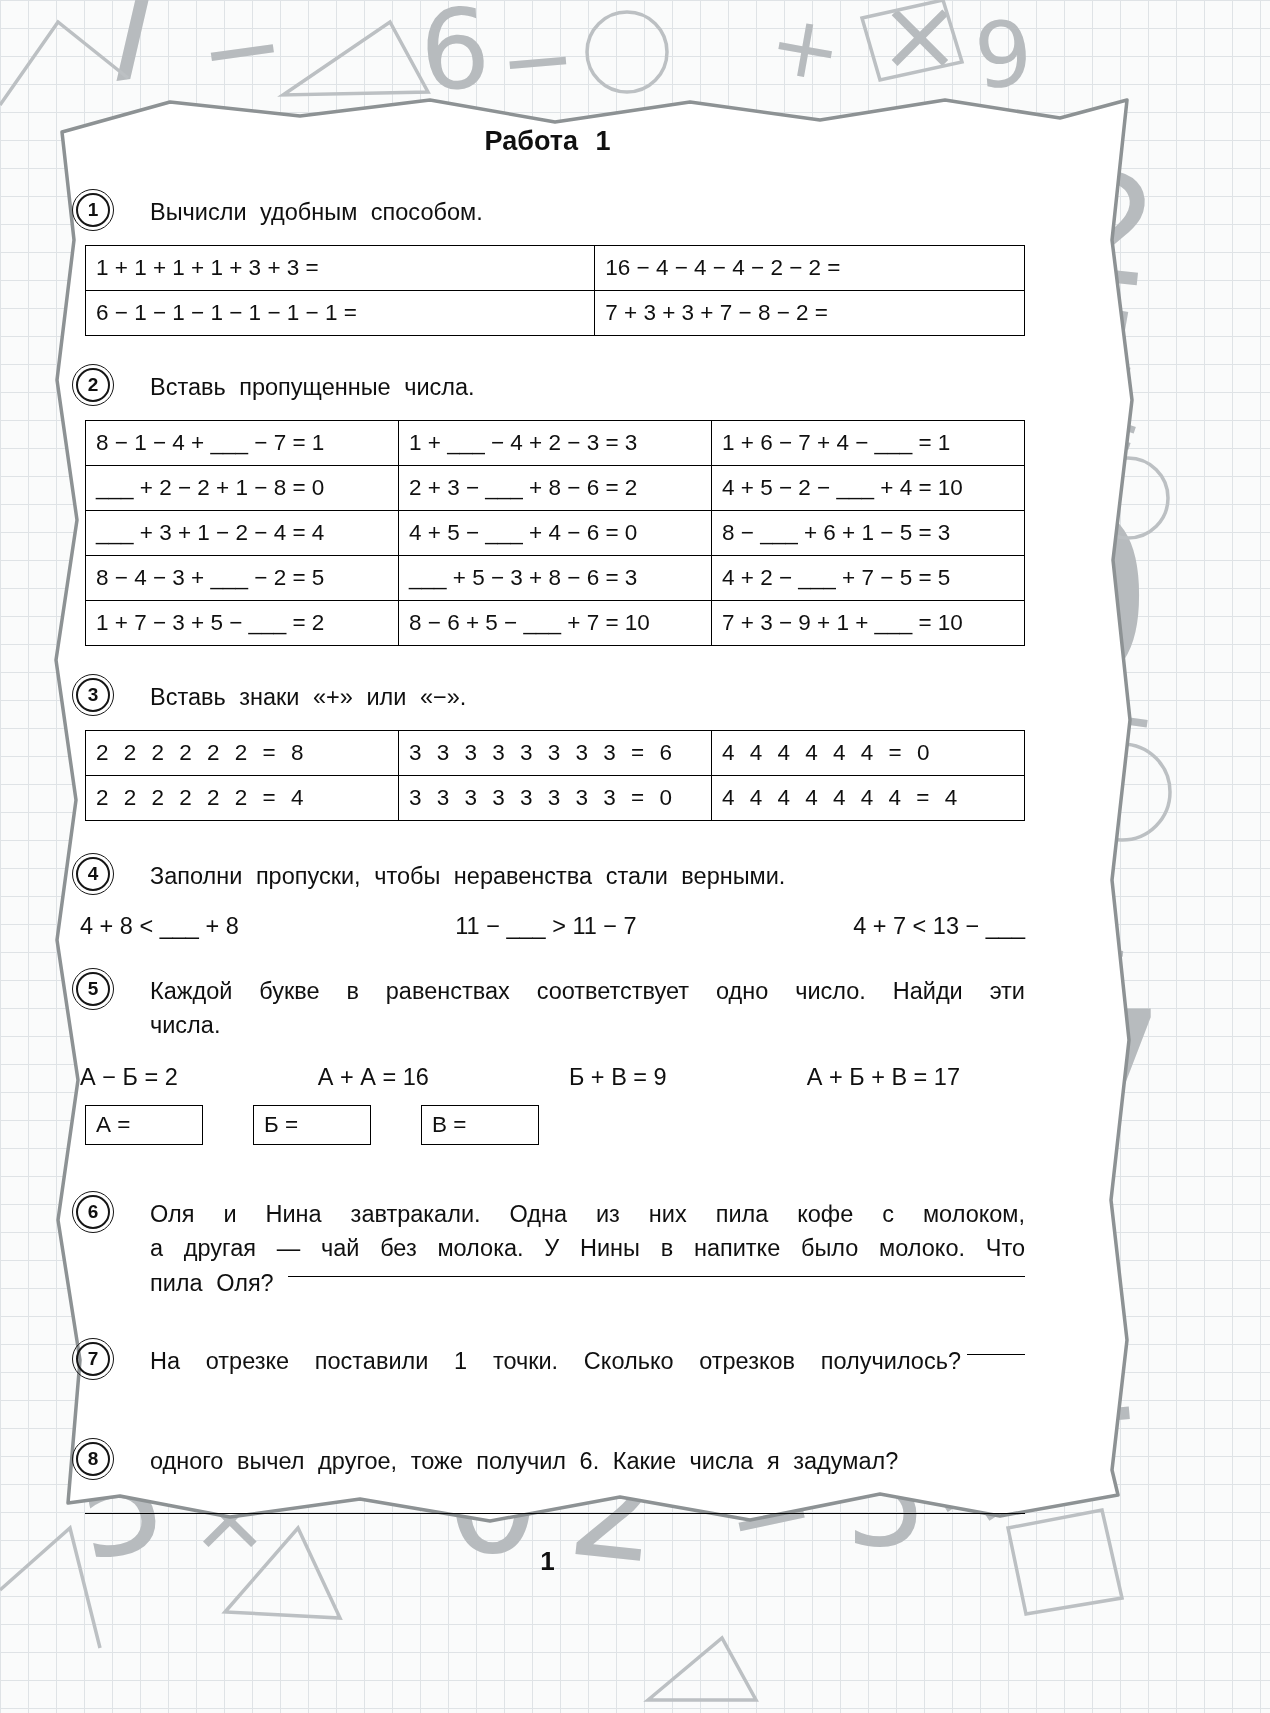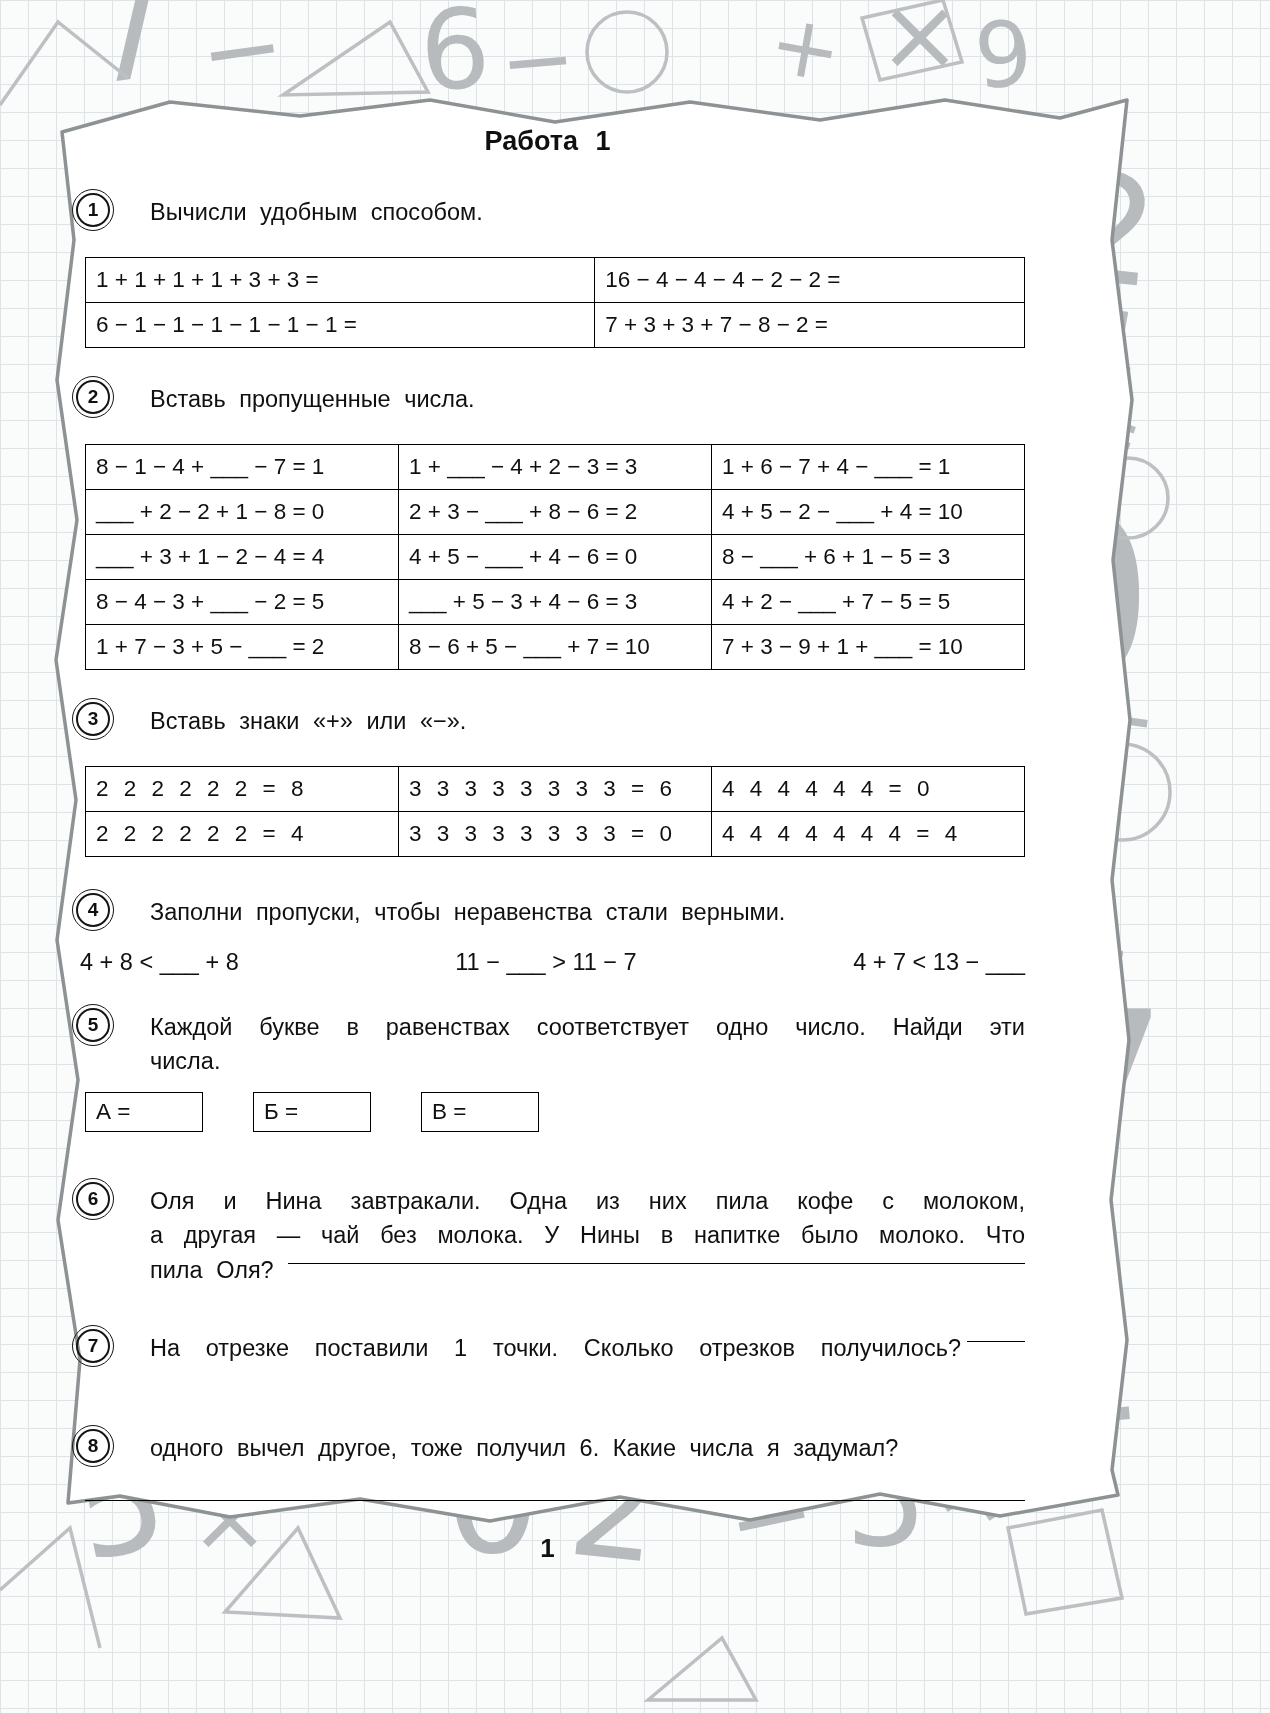--- a/index.html
+++ b/index.html
@@ -48,21 +48,21 @@
   table.tbl{
     border-collapse:collapse;width:940px;margin-left:15px;
     table-layout:fixed;
   }
   table.tbl td{
     border:1.6px solid #000;font-size:22.5px;
     padding:4px 10px;height:36px;vertical-align:middle;
     overflow:hidden;white-space:nowrap;
   }
   table.t1 td:first-child{width:52%;}
-  table.t3 td{word-spacing:9px;} .mt16{margin-top:28px;}
+  table.t3 td{word-spacing:9px;} .mt16{margin-top:16px;}
   .mt30{margin-top:30px;} .mt34{margin-top:34px;} .mt40{margin-top:40px;}
   .mt48{margin-top:48px;} .mt62{margin-top:62px;}
   
   .ineq-row{
     display:flex;justify-content:space-between;width:945px;margin-left:10px;
     font-size:23.5px;margin-top:20px;
   }
   .eq-row{
     display:flex;justify-content:space-between;width:880px;margin-left:10px;
     font-size:23.5px;margin-top:22px;
@@ -174,21 +174,21 @@
       <td>2 + 3 − ___ + 8 − 6 = 2</td>
       <td>4 + 5 − 2 − ___ + 4 = 10</td>
     </tr>
     <tr>
       <td>___ + 3 + 1 − 2 − 4 = 4</td>
       <td>4 + 5 − ___ + 4 − 6 = 0</td>
       <td>8 − ___ + 6 + 1 − 5 = 3</td>
     </tr>
     <tr>
       <td>8 − 4 − 3 + ___ − 2 = 5</td>
-      <td>___ + 5 − 3 + 4 − 6 = 3</td>
+      <td>___ + 5 − 3 + 8 − 6 = 3</td>
       <td>4 + 2 − ___ + 7 − 5 = 5</td>
     </tr>
     <tr>
       <td>1 + 7 − 3 + 5 − ___ = 2</td>
       <td>8 − 6 + 5 − ___ + 7 = 10</td>
       <td>7 + 3 − 9 + 1 + ___ = 10</td>
     </tr>
   </tbody>
     </table>
 
@@ -220,20 +220,26 @@
     <span>11 − ___ &gt; 11 − 7</span>
     <span>4 + 7 &lt; 13 − ___</span>
   </div>
 
   <div class="task-head mt30">
     <div class="badge">5</div>
     <div class="head-text">
       <div class="line-just">Каждой букве в равенствах соответствует одно число. Найди эти</div>
       <div>числа.</div>
     </div>
+  </div>
+  <div class="eq-row">
+    <span>А − Б = 2</span>
+    <span>А + А = 16</span>
+    <span>Б + В = 9</span>
+    <span>А + Б + В = 17</span>
   </div>
   <div class="box-row">
     <div class="ansbox">
       <span>А =</span>
     </div>
     <div class="ansbox">
       <span>Б =</span>
     </div>
     <div class="ansbox">
       <span>В =</span>

